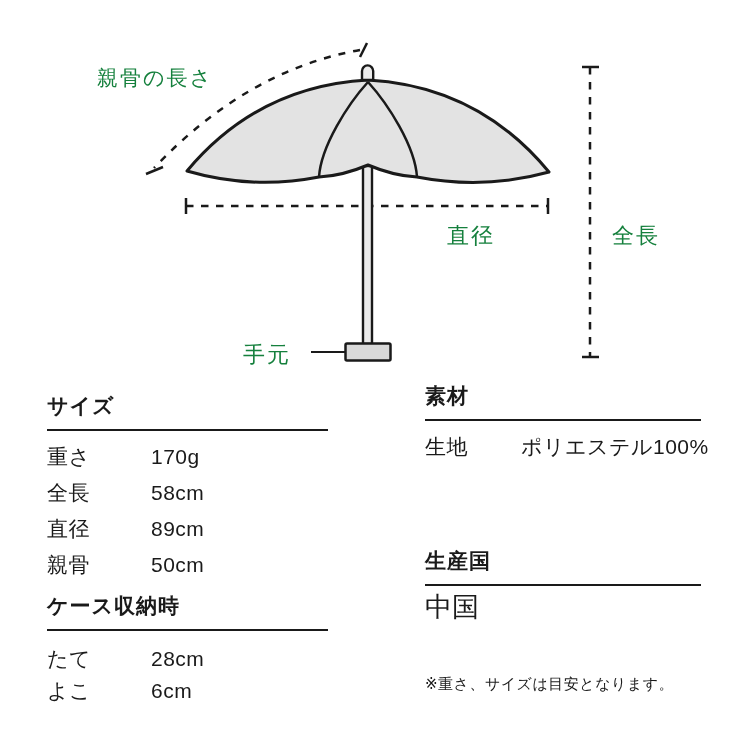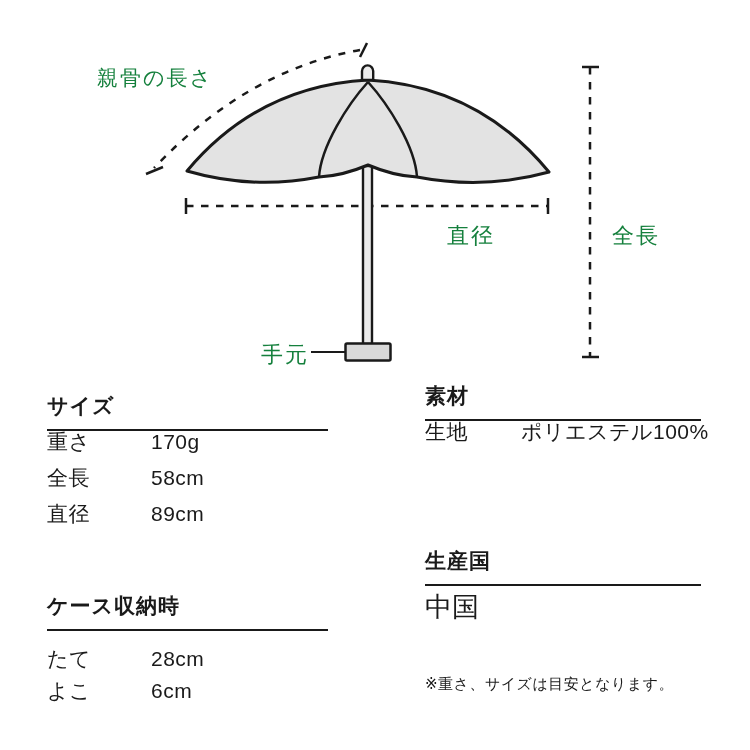--- a/index.html
+++ b/index.html
@@ -18,35 +18,35 @@
   .dia-label {
     position: absolute;
     font-size: 22px;
     letter-spacing: 2px;
     color: #15803d;
     white-space: nowrap;
   }
   .lbl-rib    { left: 97px;  top: 64px;  font-size: 21px; }
   .lbl-diam   { left: 447px; top: 221px; }
   .lbl-total  { left: 612px; top: 221px; }
-  .lbl-handle { left: 261px; top: 340px; }
+  .lbl-handle { left: 243px; top: 340px; }
 
   
   .section { position: absolute; }
   .sec-sizes    { left: 47px;  top: 394px; width: 281px; }
   .sec-case     { left: 47px;  top: 594px; width: 281px; }
   .sec-material { left: 425px; top: 384px; width: 276px; }
   .sec-country  { left: 425px; top: 526px; width: 276px; margin-top: 23px; }
   .sec-title {
     font-size: 21px; font-weight: bold; letter-spacing: 1px;
     line-height: 23px;
     padding-bottom: 12px;
     border-bottom: 2px solid #1a1a1a;
   }
-  .rows { }
+  .rows { margin-top: 15px; }
   .sec-case .rows { margin-top: 17px; }
   .spec-row {
     display: flex;
     font-size: 21px; line-height: 22px;
     margin-bottom: 14px;
     letter-spacing: 0.5px;
   }
   .sec-case .spec-row { margin-bottom: 10px; }
   .spec-label { width: 104px; flex: 0 0 104px; }
   .sec-material .spec-label { width: 96px; flex: 0 0 96px; }
@@ -117,20 +117,24 @@
         <span class="spec-value">170g</span>
       </div>
       <div class="spec-row">
         <span class="spec-label">全長</span>
         <span class="spec-value">58cm</span>
       </div>
       <div class="spec-row">
         <span class="spec-label">直径</span>
         <span class="spec-value">89cm</span>
       </div>
+      <div class="spec-row">
+        <span class="spec-label">親骨</span>
+        <span class="spec-value">50cm</span>
+      </div>
     </div>
   </div>
 
   <div class="section sec-case">
     <div class="sec-title">ケース収納時</div>
     <div class="rows">
       <div class="spec-row">
         <span class="spec-label">たて</span>
         <span class="spec-value">28cm</span>
       </div>

